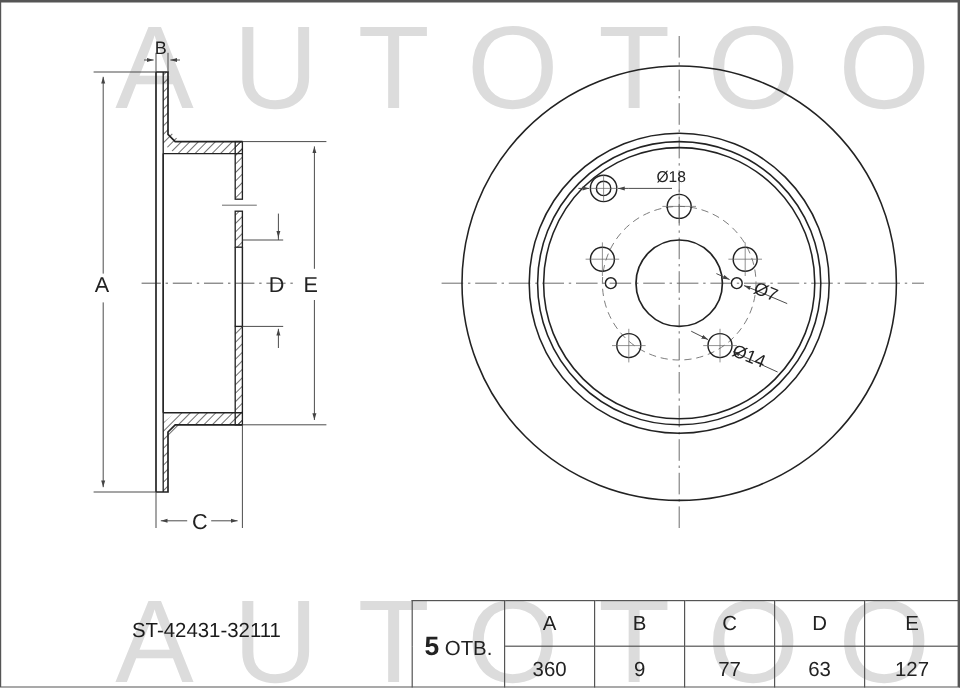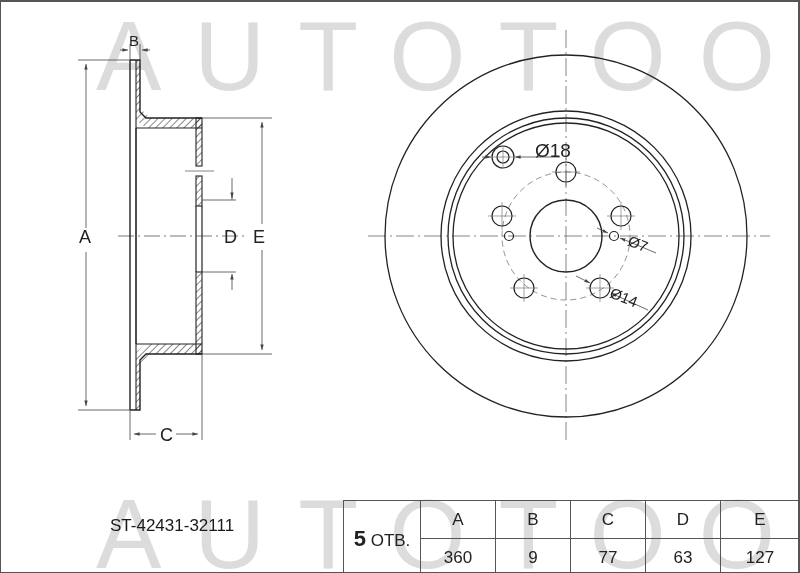--- a/index.html
+++ b/index.html
@@ -162,21 +162,21 @@
     <line x1="626" y1="300" x2="648" y2="310"></line>
   </g>
 </svg>
 
 <div class="label" style="left:79px; top:227px;">A</div>
 <div class="label" style="left:129px; top:32px; font-size:15px;">B</div>
 <div class="label" style="left:160px; top:425px;">C</div>
 <div class="label" style="left:224px; top:227px;">D</div>
 <div class="label" style="left:253px; top:227px;">E</div>
 
-<div class="label" style="left:535px; top:140px; font-size:19px;">Ø18</div>
+<div class="label" style="left:547px; top:140px; font-size:13px;">Ø18</div>
 <div class="label" style="left:632px; top:232px; font-size:15px; transform:rotate(22deg); transform-origin:left top;">Ø7</div>
 <div class="label" style="left:614px; top:284px; font-size:15px; transform:rotate(22deg); transform-origin:left top;">Ø14</div>
 
 <div class="part-number">ST-42431-32111</div>
 
 <table class="spec">
   <tbody>
       <tr>
     <td class="holes" rowspan="2">
       <span class="num">5</span>

